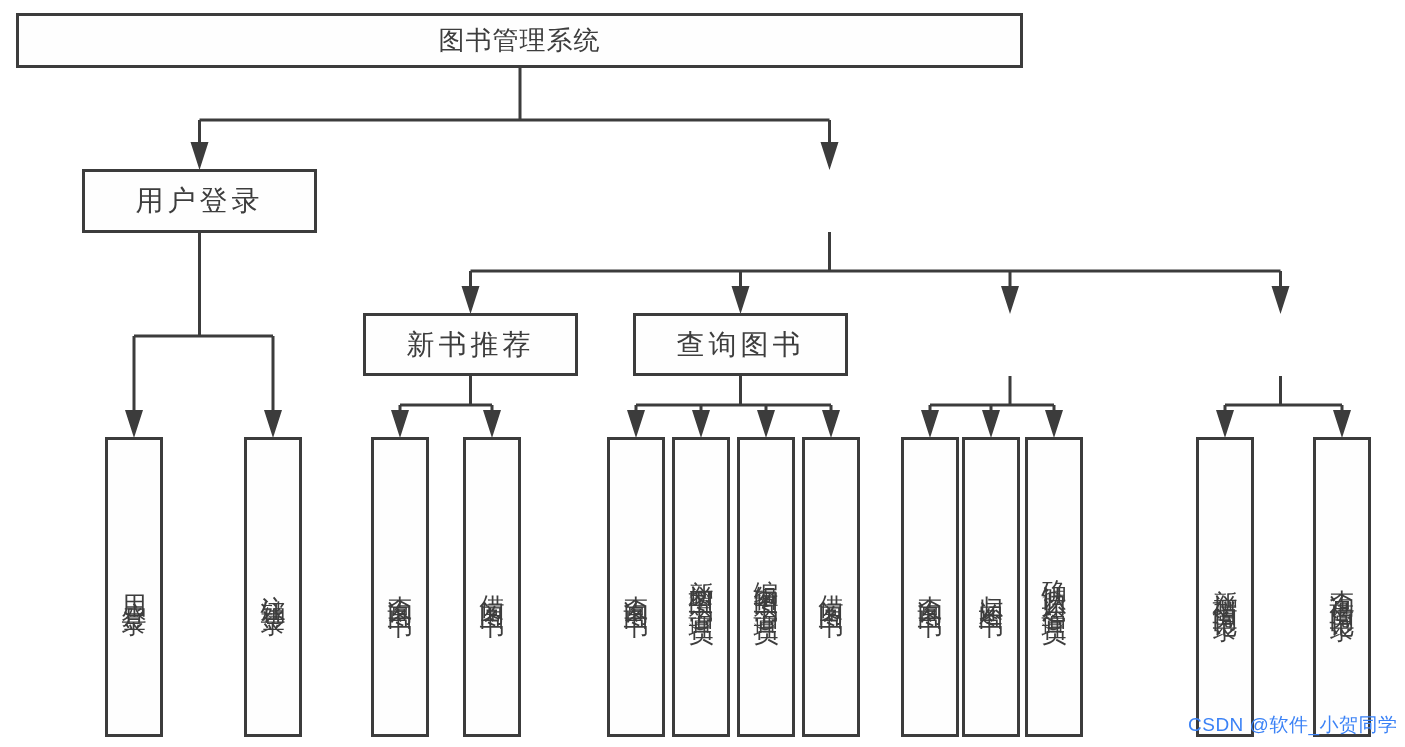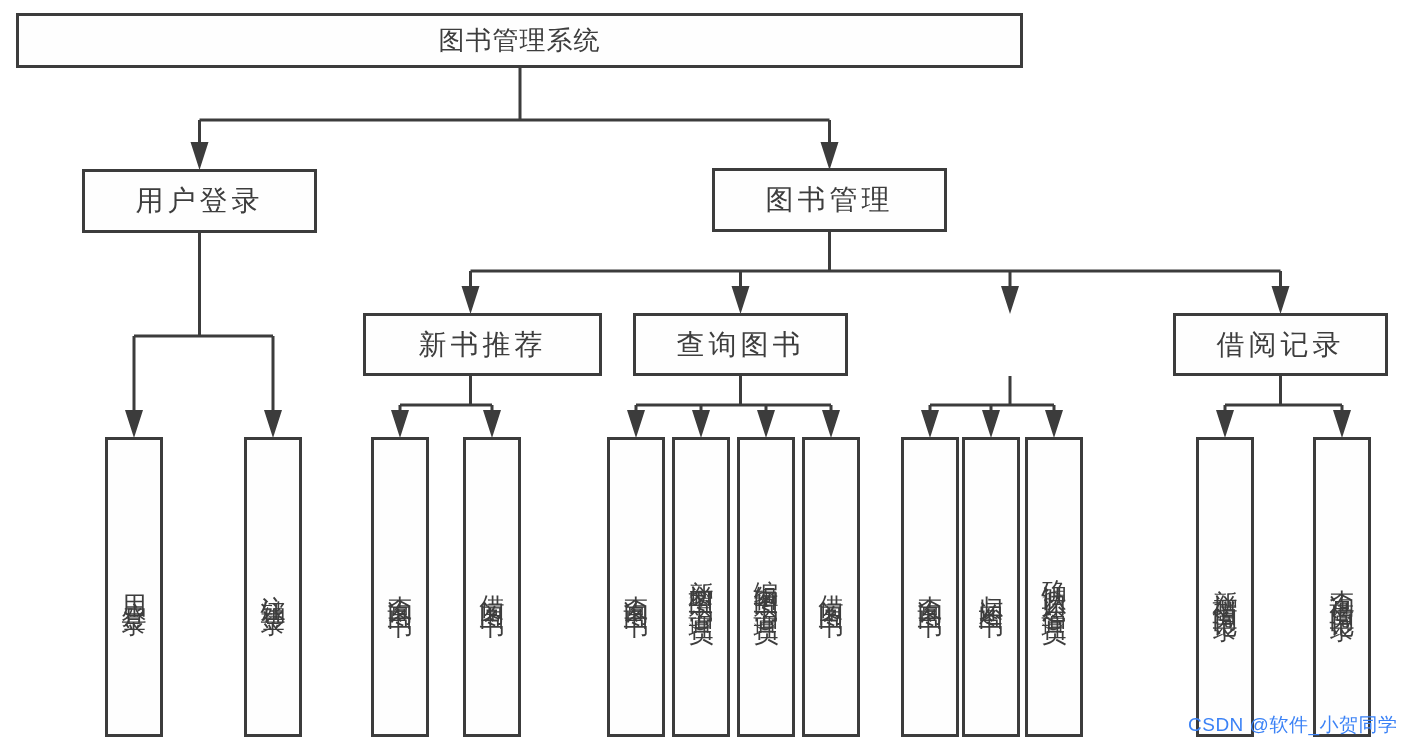--- a/index.html
+++ b/index.html
@@ -44,25 +44,23 @@
          M627 410 L645 410 L636 438 Z        M692 410 L710 410 L701 438 Z
          M757 410 L775 410 L766 438 Z        M822 410 L840 410 L831 438 Z
          M921 410 L939 410 L930 438 Z        M982 410 L1000 410 L991 438 Z
          M1045 410 L1063 410 L1054 438 Z
          M1216 410 L1234 410 L1225 438 Z     M1333 410 L1351 410 L1342 438 Z" fill="#3c3c3c" stroke="none"></path>
   </svg>
 
   <div class="node root" style="left:16px;top:13px;width:1007px;height:55px">图书管理系统</div>
 
   <div class="node l2" style="left:82px;top:169px;width:235px;height:64px">用户登录</div>
-  <div class="node l2" style="left:712px;top:168px;width:235px;height:64px">图书管理</div>
 
-  <div class="node l3" style="left:363px;top:313px;width:239px;height:63px">新书推荐</div>
+  <div class="node l3" style="left:363px;top:313px;width:215px;height:63px">新书推荐</div>
   <div class="node l3" style="left:633px;top:313px;width:215px;height:63px">查询图书</div>
-  <div class="node l3" style="left:1173px;top:313px;width:215px;height:63px">借阅记录</div>
 
   <div class="node leaf" style="left:105px;top:437px;width:58px;height:300px">用户登录</div>
   <div class="node leaf" style="left:244px;top:437px;width:58px;height:300px">注销登录</div>
 
   <div class="node leaf" style="left:371px;top:437px;width:58px;height:300px">查询图书</div>
   <div class="node leaf" style="left:463px;top:437px;width:58px;height:300px">借阅图书</div>
 
   <div class="node leaf" style="left:607px;top:437px;width:58px;height:300px">查询图书</div>
   <div class="node leaf" style="left:672px;top:437px;width:58px;height:300px">新增图书（管理员）</div>
   <div class="node leaf" style="left:737px;top:437px;width:58px;height:300px">编辑图书（管理员）</div>

